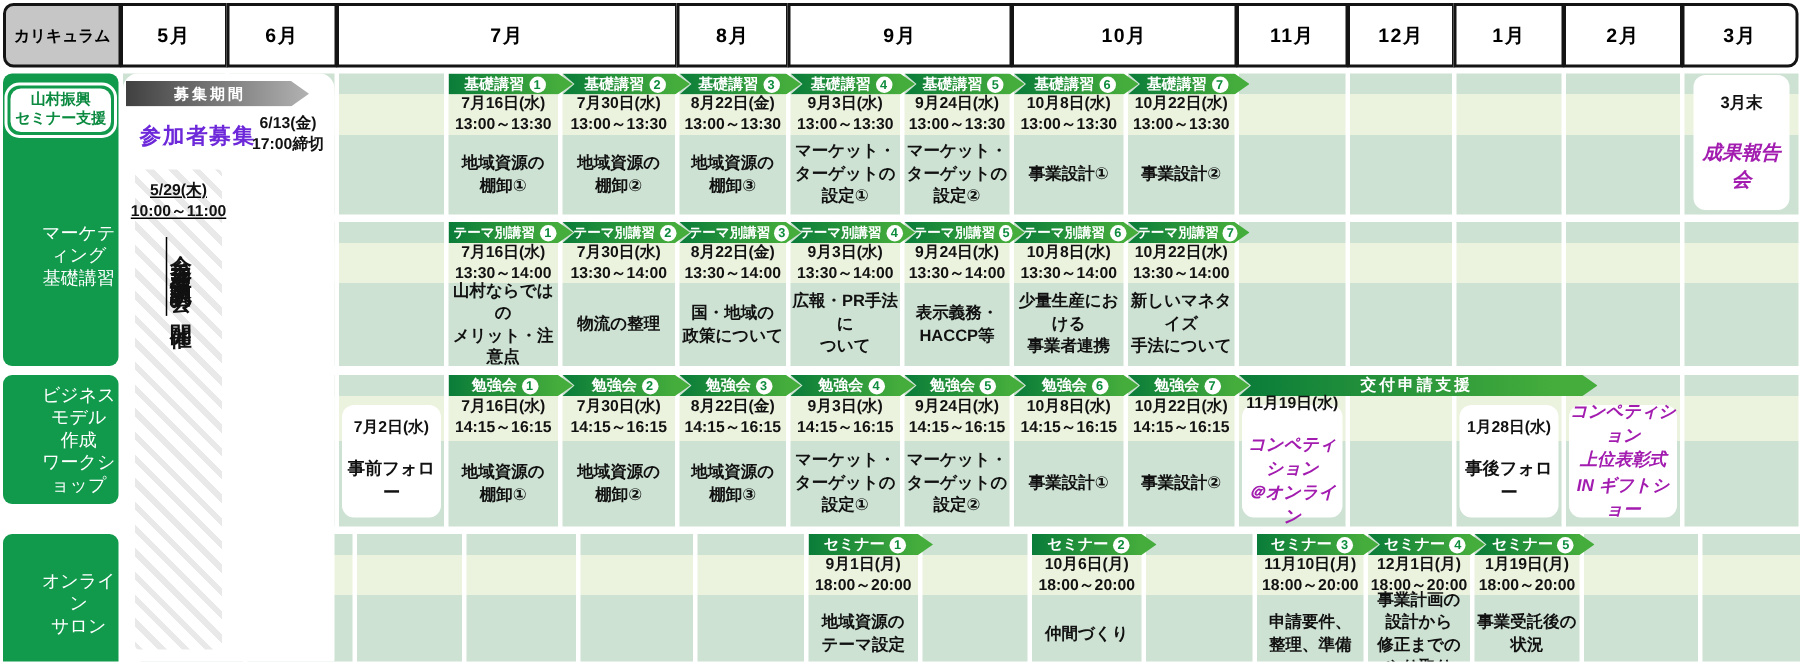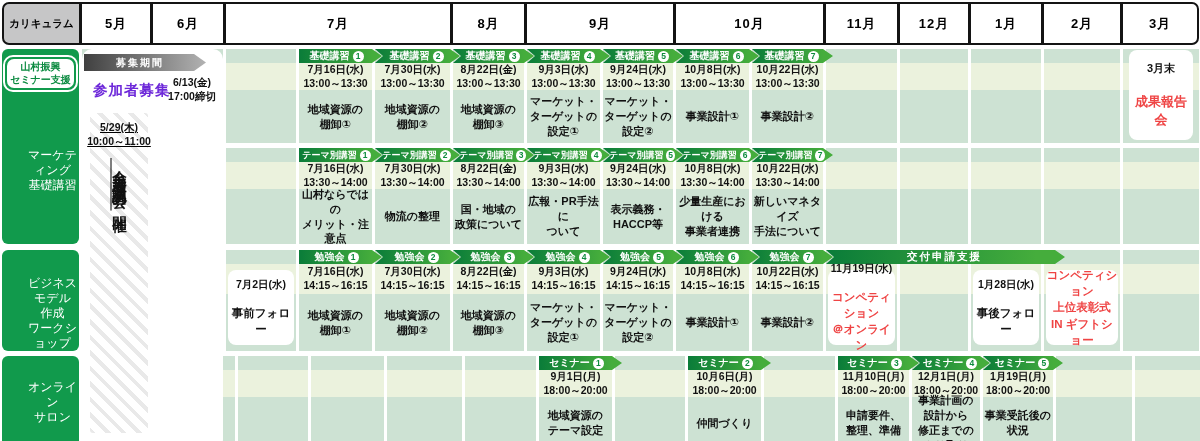--- a/index.html
+++ b/index.html
@@ -44,30 +44,30 @@
   .num{display:inline-block;width:11px;height:11px;border-radius:50%;background:#fff;color:#0e8c3e;
        font-size:8.5px;font-weight:bold;line-height:11px;text-align:center;}
   .grantbanner{left:824px;right:auto;width:225px;font-size:10.5px;letter-spacing:2px;}
 
   
   .wbox{position:absolute;z-index:3;background:#fff;border-radius:8px;display:flex;flex-direction:column;
         align-items:center;justify-content:center;text-align:center;font-weight:bold;color:#111;}
   .wb2{left:2px;right:2px;top:20px;bottom:6px;gap:13px;}
   .wb2 .wdate{font-size:10.5px;white-space:nowrap;}
   .wb2 .wtitle{font-size:11.5px;white-space:pre-line;line-height:1.4;}
-  .greentx{color:#ef4444;}
+  .greentx{color:#a21caf;font-style:italic;}
   .report{left:6px;right:6px;top:1px;bottom:3px;gap:17px;}
   .report .wdate{font-size:11px;}
   .report .wtitle{font-size:13px;}
 
   
   .sb{position:absolute;z-index:4;left:0;width:77px;background:#119a4c;border-radius:6px;color:#fff;
       display:flex;flex-direction:column;align-items:center;}
   .sb1{top:0;height:195px;}
-  .sb2{top:201px;height:101px;justify-content:flex-end;}
+  .sb2{top:201px;height:86px;justify-content:center;}
   .sb3{top:307px;height:93px;justify-content:center;}
   .prog{font-size:12px;font-weight:normal;text-align:center;white-space:pre-line;line-height:1.25;margin-left:24px;}
   .sb1 .prog{margin-top:56px;}
   .badge{margin-top:6px;border:2px solid #fff;border-radius:10px;padding:2px;}
   .badge-inner{background:#fff;border-radius:7px;padding:2px 3px;color:#0b8a40;font-size:10px;font-weight:bold;
                text-align:center;white-space:pre-line;line-height:1.25;}
 
   
   .panel{position:absolute;z-index:5;left:80px;top:0;width:141px;height:400px;background:#fff;border-radius:10px;}
   .pbanner{position:absolute;left:2px;top:5px;width:112px;height:17px;

